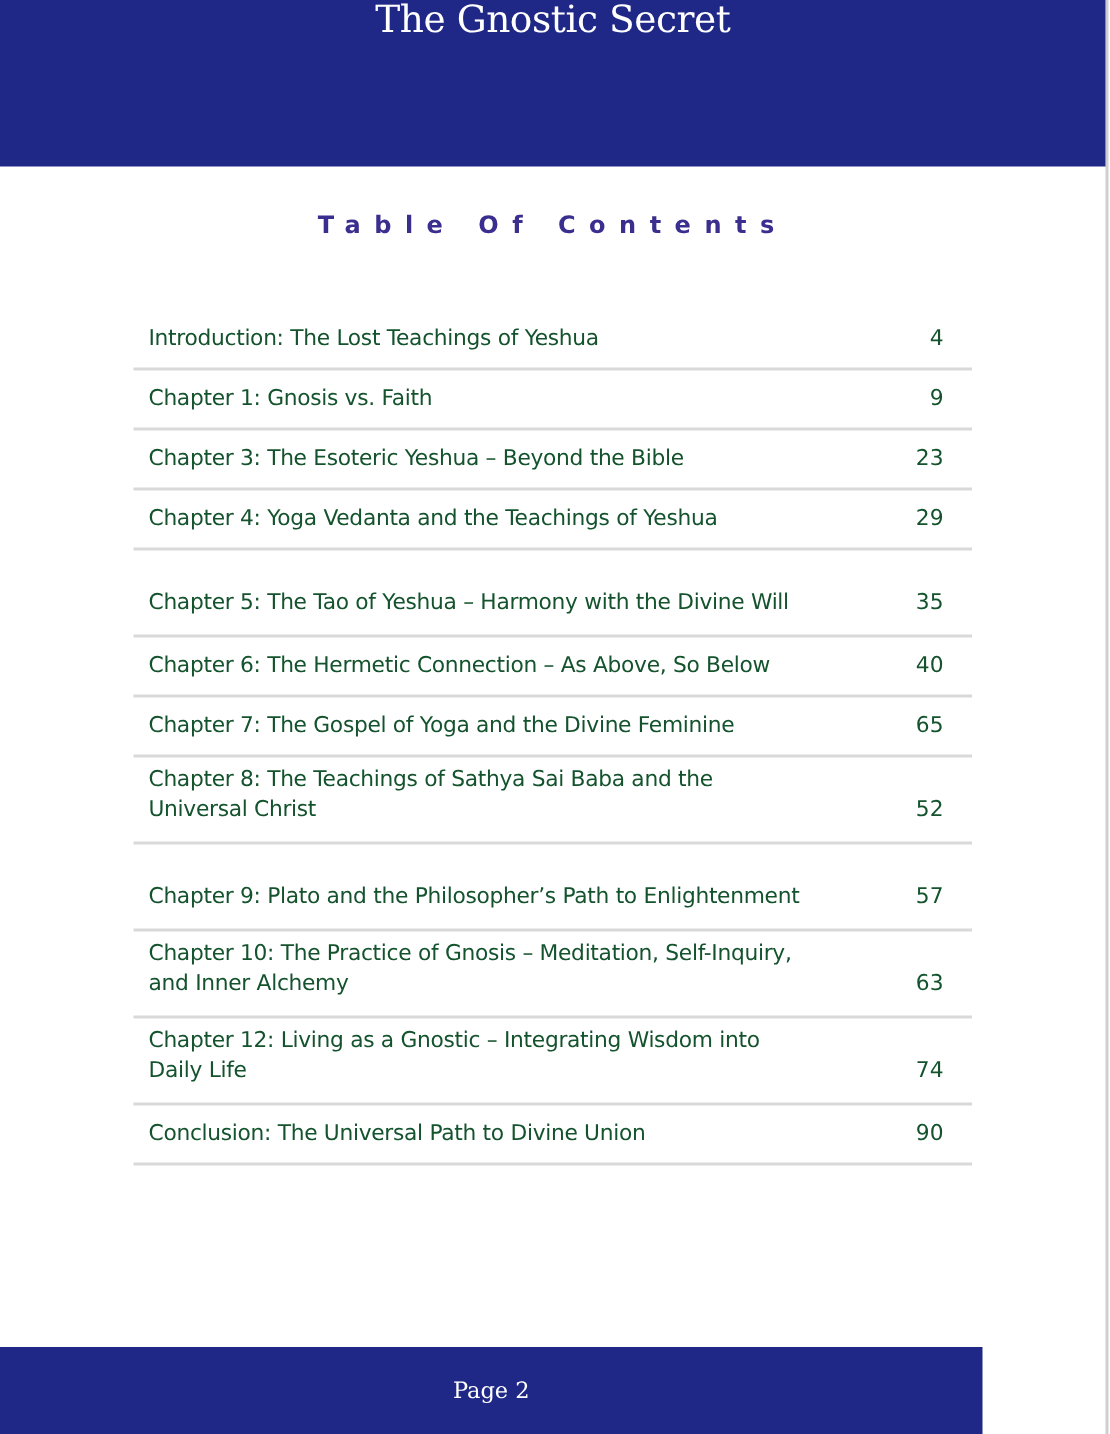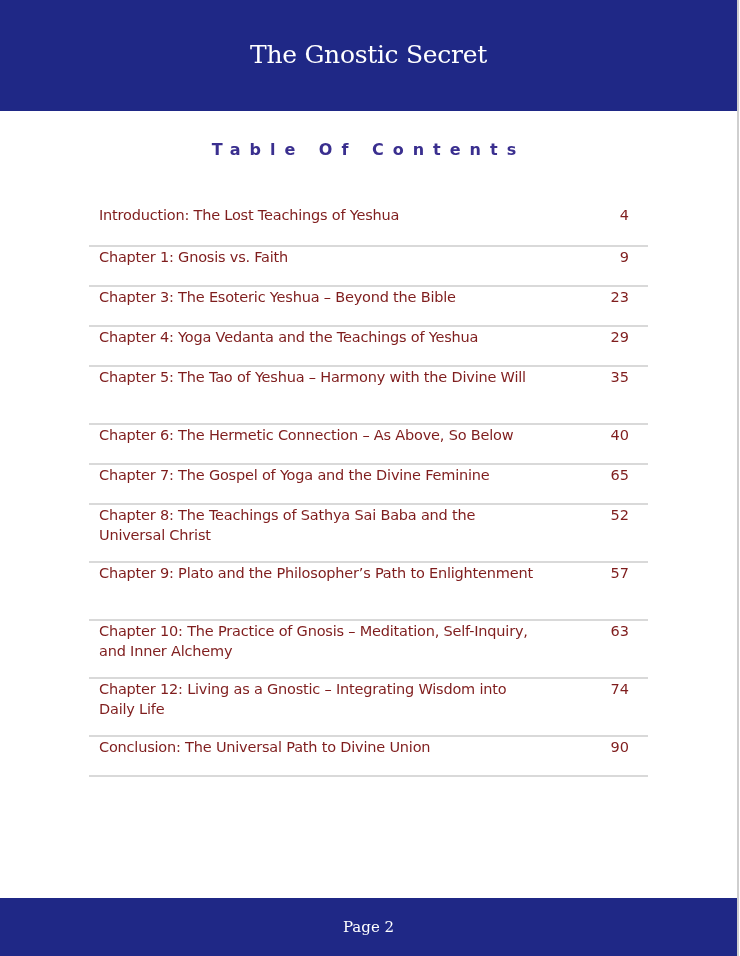--- a/index.html
+++ b/index.html
@@ -6,47 +6,47 @@
     body {
       width: 740px; height: 956px; background: #ffffff; position: relative;
       overflow: hidden; font-family: "Liberation Sans", sans-serif;
     }
     .page {
       position: absolute; left: 0; top: 0; width: 737px; height: 956px;
       background: #ffffff; border-right: 2px solid #cfcfcf;
     }
     .header {
       position: absolute; left: 0; top: 0; width: 737px; height: 111px;
-      background: #1f2886; display: flex; align-items: center; justify-content: center;
+      background: #1f2886; display: flex; justify-content: center;
     }
     .header-title {
       color: #ffffff; font-family: "DejaVu Serif", serif; font-size: 25px;
       letter-spacing: -0.3px; margin-top: -2px;
     }
     .toc-title {
       position: absolute; left: 0; width: 737px; top: 140px; text-align: center;
       color: #3a2f8f; font-family: "DejaVu Sans", sans-serif; font-weight: bold;
       font-size: 16px; letter-spacing: 9px;
     }
     .toc {
       position: absolute; left: 89px; top: 205px; width: 559px;
     }
     .row {
-      display: flex; justify-content: space-between; align-items: flex-start;
+      display: flex; justify-content: space-between; align-items: flex-end;
       border-bottom: 2px solid #d9d9d9; box-sizing: border-box;
-      padding: 0 19px 0 10px; color: #7f1d1d; font-family: "DejaVu Sans", sans-serif;
+      padding: 0 19px 0 10px; color: #14532d; font-family: "DejaVu Sans", sans-serif;
       font-size: 14.5px; line-height: 20px; gap: 21px;
     }
     .row.single { height: 40px; padding-bottom: 9px; }
     .row.double { height: 58px; padding-bottom: 11px; }
     .row.first { height: 42px; }
     .row-title { max-width: 440px; letter-spacing: -0.2px; }
     .row-page { text-align: right; min-width: 30px; }
     .footer {
-      position: absolute; left: 0; top: 898px; width: 737px; height: 58px;
+      position: absolute; left: 0; top: 898px; width: 655px; height: 58px;
       background: #1f2886; display: flex; align-items: center; justify-content: center;
     }
     .footer-text {
       color: #ffffff; font-family: "DejaVu Serif", serif; font-size: 15px;
     }
   </style>
 </head>
 <body>
 
 <div class="page">

